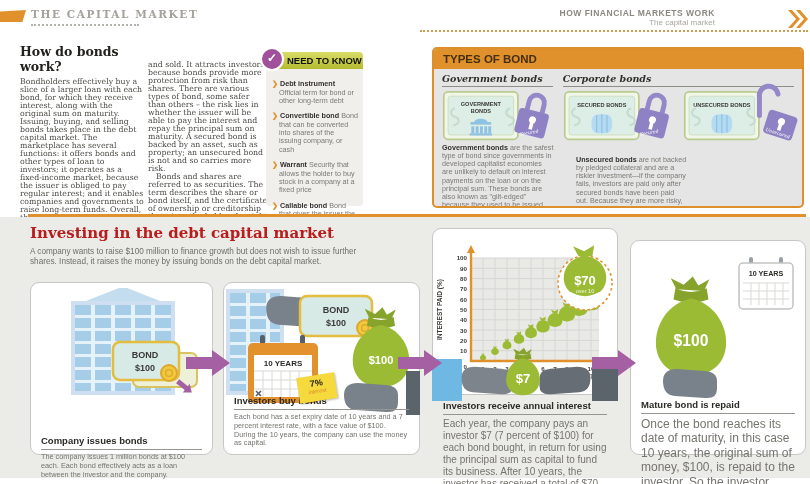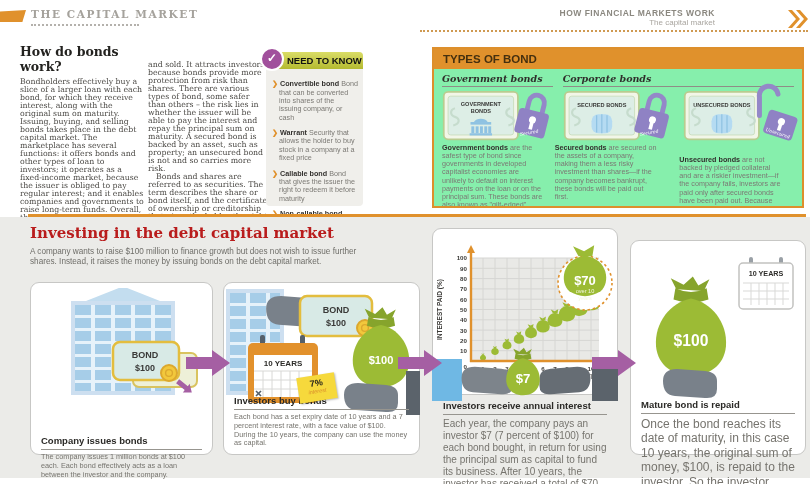--- a/index.html
+++ b/index.html
@@ -34,22 +34,22 @@
   .ntk-check{position:absolute;left:-6px;top:-5px;width:20px;height:20px;border-radius:50%;
              background:#a1509c;border:2px solid #fff;color:#fff;font:700 12px/19px "Liberation Sans",sans-serif;
              text-align:center;}
   .ntk-items{position:absolute;left:6px;right:5px;top:21px;}
   .ntk-item{font:7.2px/1.16 "Liberation Sans",sans-serif;color:#7b7974;margin-bottom:3px;
             padding-left:7px;text-indent:-7px;}
   .ntk-item .bl{color:#e0912c;font-weight:700;}
   .ntk-item b{color:#33312e;}
 
   
-  .tob{left:432px;top:47px;width:372px;height:161px;border:2px solid #dd8f2c;border-radius:0;
-       background:#86efac;box-sizing:border-box;overflow:hidden;}
+  .tob{left:432px;top:47px;width:372px;height:161px;border:2px solid #dd8f2c;border-radius:5px;
+       background:#e5e5e5;box-sizing:border-box;overflow:hidden;}
   .tob-head{height:20px;background:#e0912c;}
   .tob-title{font:800 11.5px/20px "Liberation Sans",sans-serif;color:#45300f;padding-left:9px;}
   .tob-grid{padding:4px 8px 0 8px;}
   .tob-hrow{display:flex;gap:10px;}
   .tob-colhead{font:700 italic 9.5px "DejaVu Serif",serif;color:#2f2e2b;
                border-bottom:1px solid #8f8d87;padding-bottom:2px;}
   .w1{width:112px;} .w2{width:234px;}
   .tob-irow{display:flex;gap:10px;margin-top:4px;height:50px;}
   .tob-cell{width:112px;position:relative;}
   .tob-trow{display:flex;gap:10px;margin-top:3px;}
@@ -130,20 +130,21 @@
   <div class="abs col2">
     <p class="serif-body">and sold. It attracts investors because bonds provide more protection from risk than shares. There are various types of bond, some safer than others – the risk lies in whether the issuer will be able to pay the interest and repay the principal sum on maturity. A secured bond is backed by an asset, such as property; an unsecured bond is not and so carries more risk.</p>
     <p class="serif-body indented">Bonds and shares are referred to as securities. The term describes the share or bond itself, and the certificate of ownership or creditorship that gives the holder the right to receive a dividend, in the case of shares, or interest payments, in the case of bonds.</p>
   </div>
 
   <div class="abs ntk">
     <div class="ntk-band"></div>
     <div class="ntk-check">✓</div>
     <div class="ntk-title">NEED TO KNOW</div>
     <div class="ntk-items">
+      <p class="ntk-item"><span class="bl">❯</span> <b>Debt instrument</b>  <span>Official term for bond or other long-term debt</span></p>
       <p class="ntk-item"><span class="bl">❯</span> <b>Convertible bond</b>  <span>Bond that can be converted into shares of the issuing company, or cash</span></p>
       <p class="ntk-item"><span class="bl">❯</span> <b>Warrant</b>  <span>Security that allows the holder to buy stock in a company at a fixed price</span></p>
       <p class="ntk-item"><span class="bl">❯</span> <b>Callable bond</b>  <span>Bond that gives the issuer the right to redeem it before maturity</span></p>
       <p class="ntk-item"><span class="bl">❯</span> <b>Non-callable bond</b>  <span>Bond that cannot be redeemed or sold back to the issuer before maturity but continues to provide interest</span></p>
     </div>
   </div>
 
   <div class="abs tob">
     <div class="tob-head">
       <div class="tob-title">TYPES OF BOND</div>
@@ -224,21 +225,20 @@
               <rect x="24" y="44" width="42" height="34" rx="5" fill="#8f82c4"></rect>
               <circle cx="45" cy="56" r="5" fill="#fff"></circle>
                 <rect x="42.5" y="59" width="5" height="10" fill="#fff"></rect>
               <text x="45" y="75" class="locklbl">Unsecured</text>
             </g>
           </svg>
         </div>
       </div>
       <div class="tob-trow">
         <p class="tob-text" style="margin:0"><b>Government bonds</b><span> are the safest type of bond since governments in developed capitalist economies are unlikely to default on interest payments on the loan or on the principal sum. These bonds are also known as "gilt-edged" because they used to be issued with gilded edges.</span></p>
-        <p class="tob-text" style="margin:0"><b>Secured bonds</b><span> are secured on the assets of a company, making them a less risky investment than shares—if the company becomes bankrupt, these bonds will be paid out first.</span></p>
         <p class="tob-text" style="margin:12px"><b>Unsecured bonds</b><span> are not backed by pledged collateral and are a riskier investment—if the company fails, investors are paid only after secured bonds have been paid out. Because they are more risky, investors expect a higher return (interest) on their investment.</span></p>
       </div>
     </div>
   </div>
 
   <div class="abs gray-bg"></div>
   <div class="abs orange-rule"></div>
   <div class="abs invest-head">Investing in the debt capital market</div>
   <div class="abs invest-intro">A company wants to raise $100 million to finance growth but does not wish to issue further shares. Instead, it raises the money by issuing bonds on the debt capital market.</div>
 

